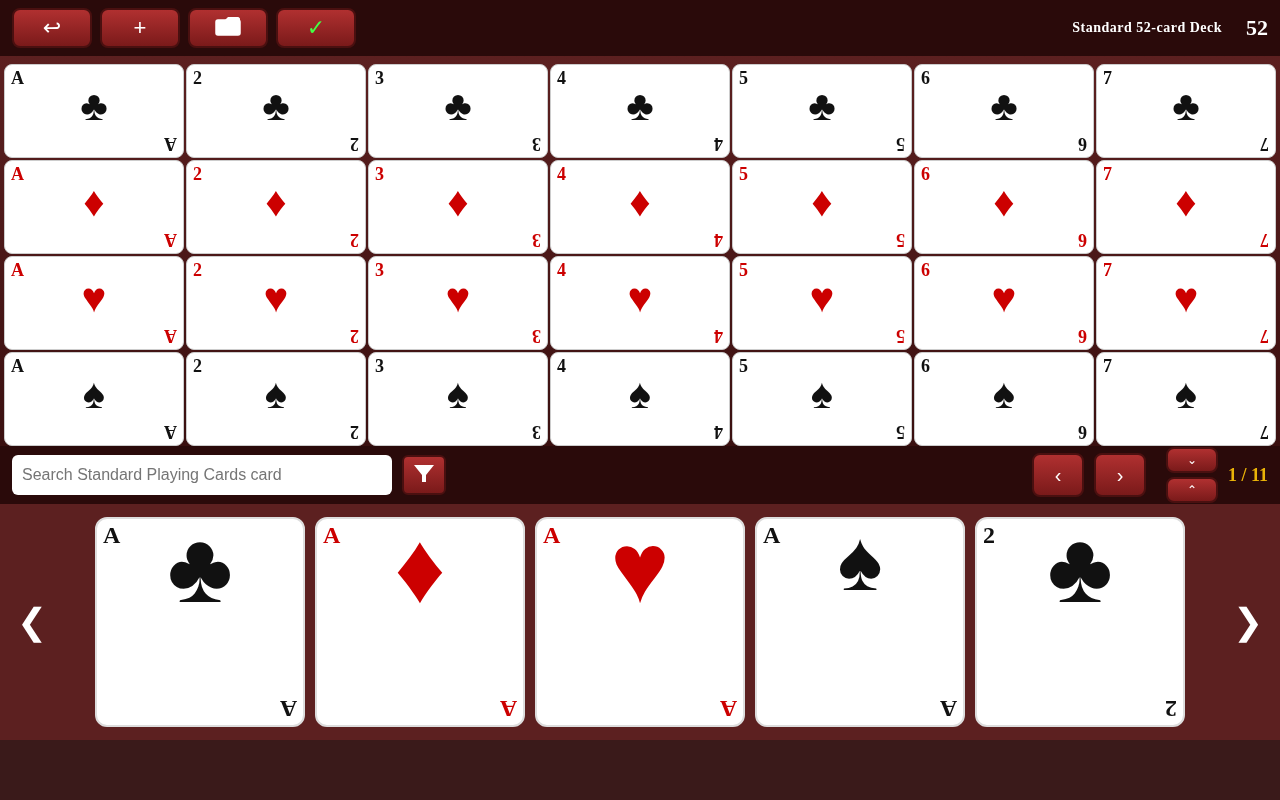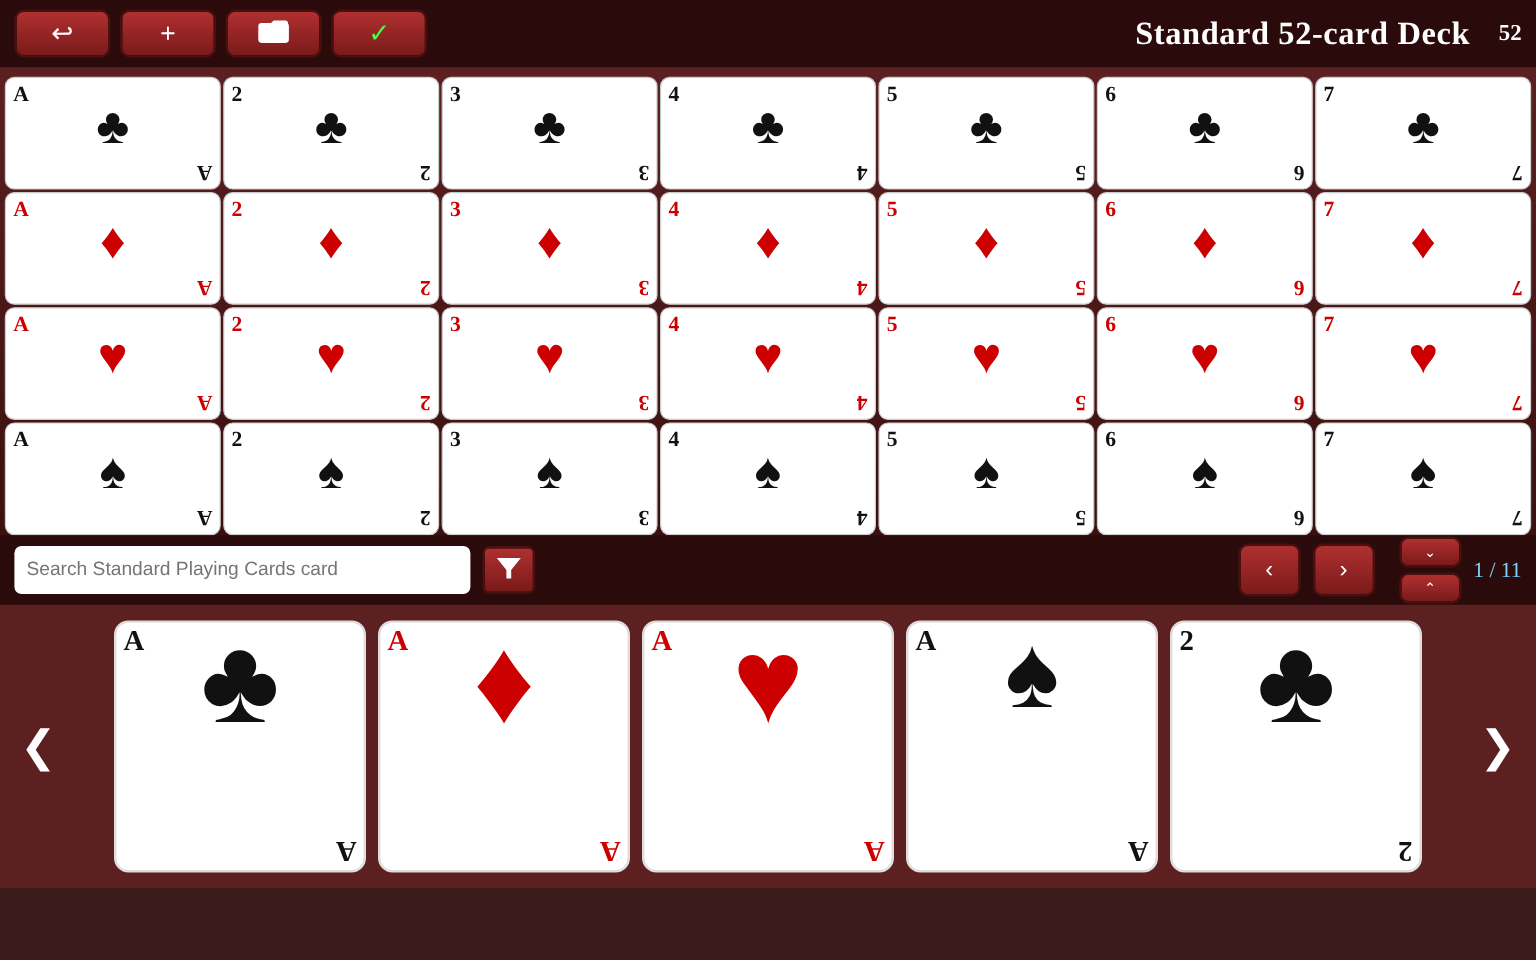--- a/index.html
+++ b/index.html
@@ -30,27 +30,27 @@
       display: flex;
       align-items: center;
       justify-content: center;
       cursor: pointer;
       font-size: 22px;
     }
     .toolbar-btn.check { color: #44ff44; }
     .toolbar-title {
       margin-left: auto;
       color: white;
-      font-size: 27px;
+      font-size: 14px;
       font-weight: bold;
       letter-spacing: 0.5px;
     }
     .toolbar-count {
       color: white;
-      font-size: 19px;
+      font-size: 22px;
       font-weight: bold;
       margin-left: 16px;
     }
 
     
     .card-grid-area {
       height: 390px;
       background: linear-gradient(180deg, #5c2020 0%, #3a1010 100%);
       display: flex;
       padding: 8px 4px 0 4px;
@@ -168,23 +168,23 @@
       height: 20px;
       display: flex;
       align-items: center;
       justify-content: center;
       cursor: pointer;
       font-size: 12px;
     }
 
     .page-indicator {
       margin-left: auto;
-      color: #7dd3fc;
+      color: #eab308;
       font-size: 18px;
-      font-weight: normal;
+      font-weight: bold;
     }
 
     
     .carousel-area {
       height: 236px;
       background: #5c2020;
       display: flex;
       align-items: center;
       padding: 0 0;
       position: relative;

